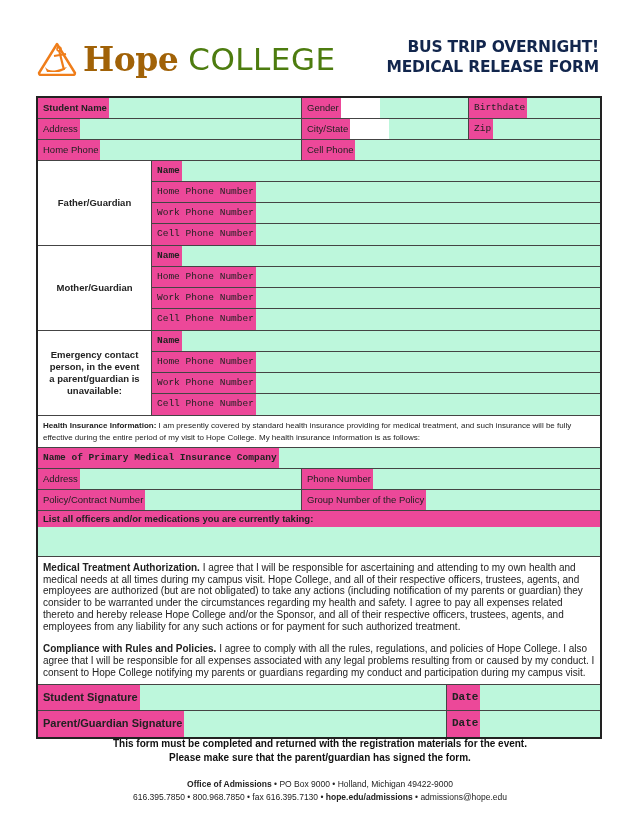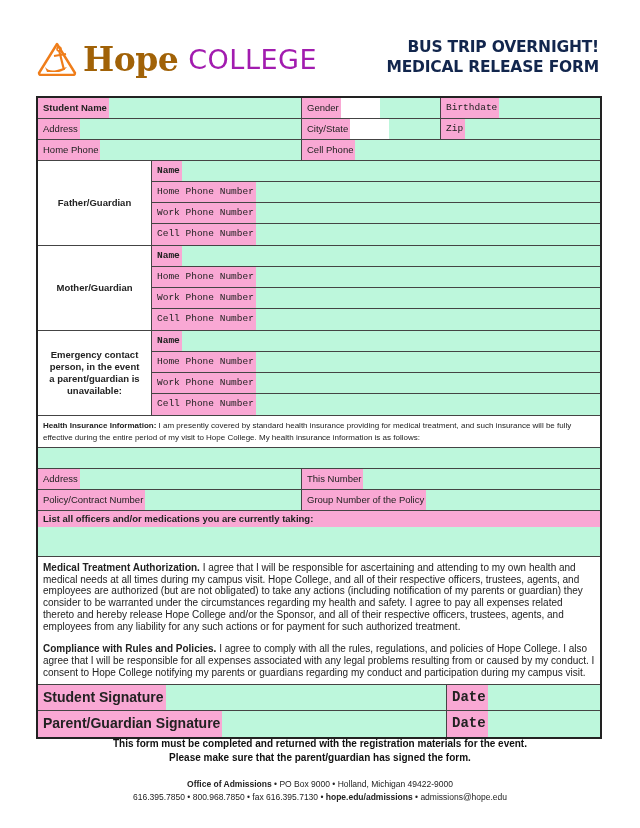--- a/index.html
+++ b/index.html
@@ -4,36 +4,36 @@
 <style>
   * { box-sizing: border-box; margin: 0; padding: 0; }
   html, body { width: 640px; height: 828px; background: #ffffff; overflow: hidden; }
   body { position: relative; font-family: "Liberation Sans", "DejaVu Sans", sans-serif; color: #1a1a1a; }
 
   
   .header { position: absolute; left: 0; top: 0; width: 640px; height: 92px; }
   .logo { position: absolute; left: 37px; top: 42px; display: flex; align-items: center; }
   .logo-icon { width: 40px; height: 34px; margin-right: 6px; }
   .logo-hope { font-family: "DejaVu Serif", "Liberation Serif", serif; font-weight: bold; font-size: 33px; color: #a16207; letter-spacing: -0.5px; line-height: 1; }
-  .logo-college { font-family: "DejaVu Sans", sans-serif; font-size: 27px; color: #a21caf; margin-left: 10px; line-height: 1; letter-spacing: 0.5px; }
+  .logo-college { font-family: "DejaVu Sans", sans-serif; font-size: 31px; color: #4d7c0f; margin-left: 10px; line-height: 1; letter-spacing: 0.5px; }
   .form-title { position: absolute; right: 41px; top: 37px; text-align: right; color: #12264d; font-family: "DejaVu Sans", sans-serif; font-weight: bold; font-size: 15.5px; line-height: 20px; letter-spacing: -0.2px; }
 
   
   .form { position: absolute; left: 36px; top: 96px; width: 566px; border: 2px solid #222; }
   .row { display: flex; border-bottom: 1.5px solid #444; height: 21px; }
   .row:last-child { border-bottom: none; }
   .cell { display: flex; align-items: stretch; border-right: 1.5px solid #444; height: 100%; overflow: hidden; }
   .cell:last-child { border-right: none; }
-  .lbl { font-size: 9.5px; line-height: 20px; padding-left: 5px; padding-right: 2px; white-space: nowrap; background: #f9a8d4; color: #222; }
+  .lbl { font-size: 9.5px; line-height: 20px; padding-left: 5px; padding-right: 2px; white-space: nowrap; background: #ec4899; color: #222; }
   .lbl.bold { font-weight: bold; }
   .fill { flex: 1; background: #bdf7dc; }
   .fill.input { border: none; outline: none; font: inherit; font-size: 10px; padding: 0 4px; }
 
   .c1 { width: 264px; }
-  .c2 { width: 139px; gap: 39px; }
+  .c2 { width: 167px; gap: 39px; }
   .c3 { flex: 1; font-family: Liberation Mono, monospace; }
   .c23 { flex: 1; }
 
   
   .group { display: flex; border-bottom: 1.5px solid #444; }
   .group-label { width: 114px; border-right: 1.5px solid #444; display: flex; align-items: center; justify-content: center; text-align: center; font-weight: bold; font-size: 9.5px; line-height: 12px; padding: 0 8px; color: #222; }
   .group-rows { flex: 1; }
   .group-rows .row { height: 21px; }
 
   .text-block { border-bottom: 1.5px solid #444; padding: 4px 5px 4px 5px; font-size: 8px; line-height: 11.5px; color: #222; }
@@ -41,21 +41,21 @@
 
   .allergy { border-bottom: 1.5px solid #444; }
   .allergy .lbl { line-height: 16px; display: block; font-weight: bold; }
   .allergy .area { height: 29px; background: #bdf7dc; border: none; width: 100%; display: block; resize: none; outline: none; }
 
   .legal { border-bottom: 1.5px solid #444; padding: 5px 5px 6px 5px; font-size: 10px; line-height: 11.7px; color: #222; }
   .legal p + p { margin-top: 11px; }
 
   .sig-row { display: flex; height: 26px; border-bottom: 1.5px solid #444; }
   .sig-row:last-child { border-bottom: none; }
-  .sig-row .lbl { font-size: 14px; line-height: 25px; font-weight: bold; }
+  .sig-row .lbl { font-size: 11px; line-height: 25px; font-weight: bold; }
   .sig-main { width: 409px; }
 
   
   .footer-note { position: absolute; left: 0; width: 640px; top: 737px; text-align: center; font-weight: bold; font-size: 10px; line-height: 14px; color: #111; }
   .footer-contact { position: absolute; left: 0; width: 640px; top: 778px; text-align: center; font-size: 8.5px; line-height: 13px; color: #222; }
   .footer-contact b { font-weight: bold; }
 </style>
 </head>
 <body>
 
@@ -207,30 +207,31 @@
         </div>
     </div>
   </div>
 
   <div class="text-block">
     <b>Health Insurance Information:</b><span> I am presently covered by standard health insurance providing for medical treatment, and such insurance will be fully effective during the entire period of my visit to Hope College. My health insurance information is as follows:</span>
   </div>
 
   <div class="row">
     <div class="cell c3">
+      <span class="lbl bold">Name of Primary Medical Insurance Company</span>
       <input class="fill input" style="">
     </div>
   </div>
   <div class="row">
     <div class="cell c1">
       <span class="lbl">Address</span>
       <input class="fill input" style="">
     </div>
     <div class="cell c23">
-      <span class="lbl">This Number</span>
+      <span class="lbl">Phone Number</span>
       <input class="fill input" style="">
     </div>
   </div>
   <div class="row">
     <div class="cell c1">
       <span class="lbl">Policy/Contract Number</span>
       <input class="fill input" style="">
     </div>
     <div class="cell c23">
       <span class="lbl">Group Number of the Policy</span>

